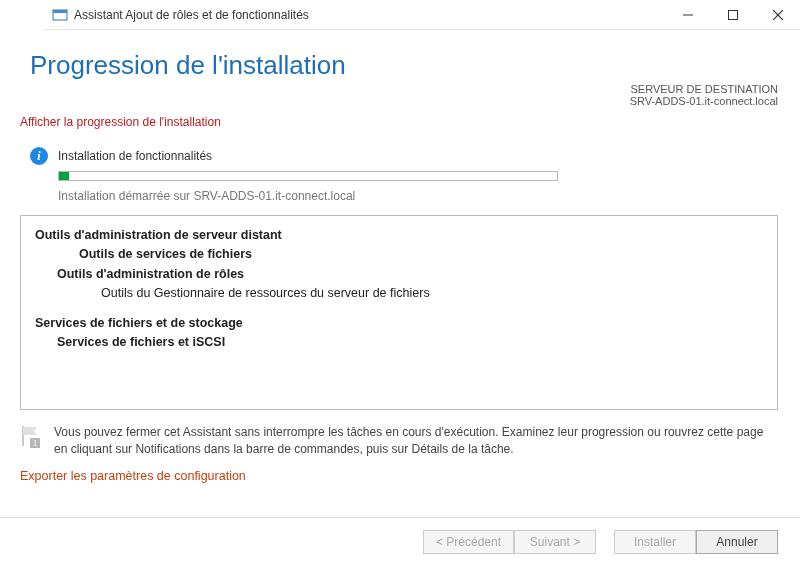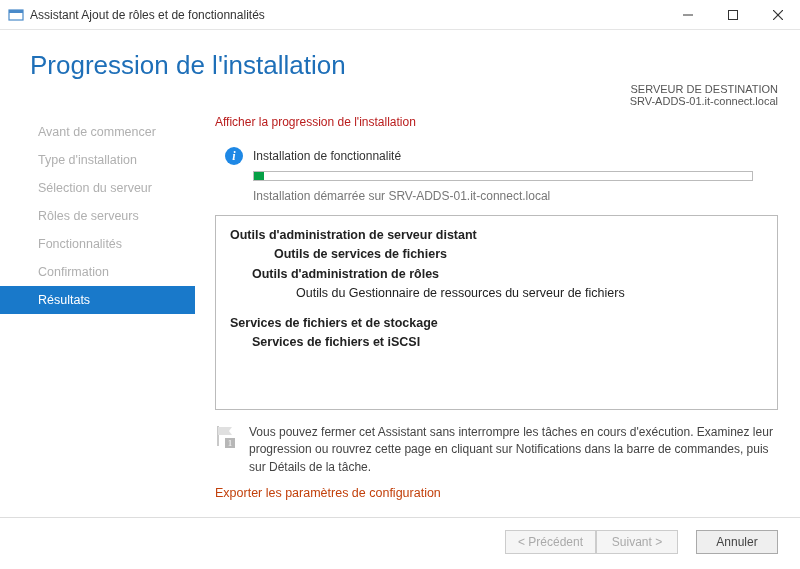--- a/index.html
+++ b/index.html
@@ -166,21 +166,21 @@
     color:#444;
     cursor:pointer;
   }
   .btn[disabled]{
     color:#aaa;
     border-color:#ccc;
     background:#f5f5f5;
     cursor:default;
   }
   .gap { width: 18px; }
-  .wrapper { position: relative; width:800px; height:565px;}
+  .wrapper { position: relative; width:800px; height:565px;padding-left:44px;}
 </style>
 </head>
 <body>
 
 <div class="wrapper">
 
   <div class="titlebar">
     <span class="app-icon">
       <svg viewBox="0 0 16 16" width="16" height="16">
         <rect x="1" y="3" width="14" height="10" fill="none" stroke="#4a8ac9" stroke-width="1.2"></rect>
@@ -210,36 +210,27 @@
 
   <div class="header-row">
     <div class="page-title">Progression de l'installation</div>
     <div class="dest">
       <div>SERVEUR DE DESTINATION</div>
       <div>SRV-ADDS-01.it-connect.local</div>
     </div>
   </div>
 
   <div class="body">
-    <div class="sidebar">
-      <div class="side-item">Avant de commencer</div>
-      <div class="side-item">Type d'installation</div>
-      <div class="side-item">Sélection du serveur</div>
-      <div class="side-item">Rôles de serveurs</div>
-      <div class="side-item">Fonctionnalités</div>
-      <div class="side-item">Confirmation</div>
-      <div class="side-item active">Résultats</div>
-    </div>
 
     <div class="main">
       <div class="subtitle">Afficher la progression de l'installation</div>
 
       <div class="status-row">
         <div class="info-icon">i</div>
-        <div>Installation de fonctionnalité</div>
+        <div>Installation de fonctionnalités</div>
       </div>
       <div class="progress">
           <div class="bar"></div>
         </div>
       <div class="status-sub">Installation démarrée sur SRV-ADDS-01.it-connect.local</div>
 
       <div class="details-box">
         <div class="b">Outils d'administration de serveur distant</div>
         <div class="b ind2">Outils de services de fichiers</div>
         <div class="b ind1">Outils d'administration de rôles</div>
@@ -262,16 +253,17 @@
       </div>
 
       <a class="export-link">Exporter les paramètres de configuration</a>
     </div>
   </div>
 
   <div class="footer">
     <button class="btn" disabled="">&lt; Précédent</button>
     <button class="btn" disabled="">Suivant &gt;</button>
     <span class="gap"></span>
+    <button class="btn" disabled="">Installer</button>
     <button class="btn">Annuler</button>
   </div>
 
 </div>
 
 </body></html>

